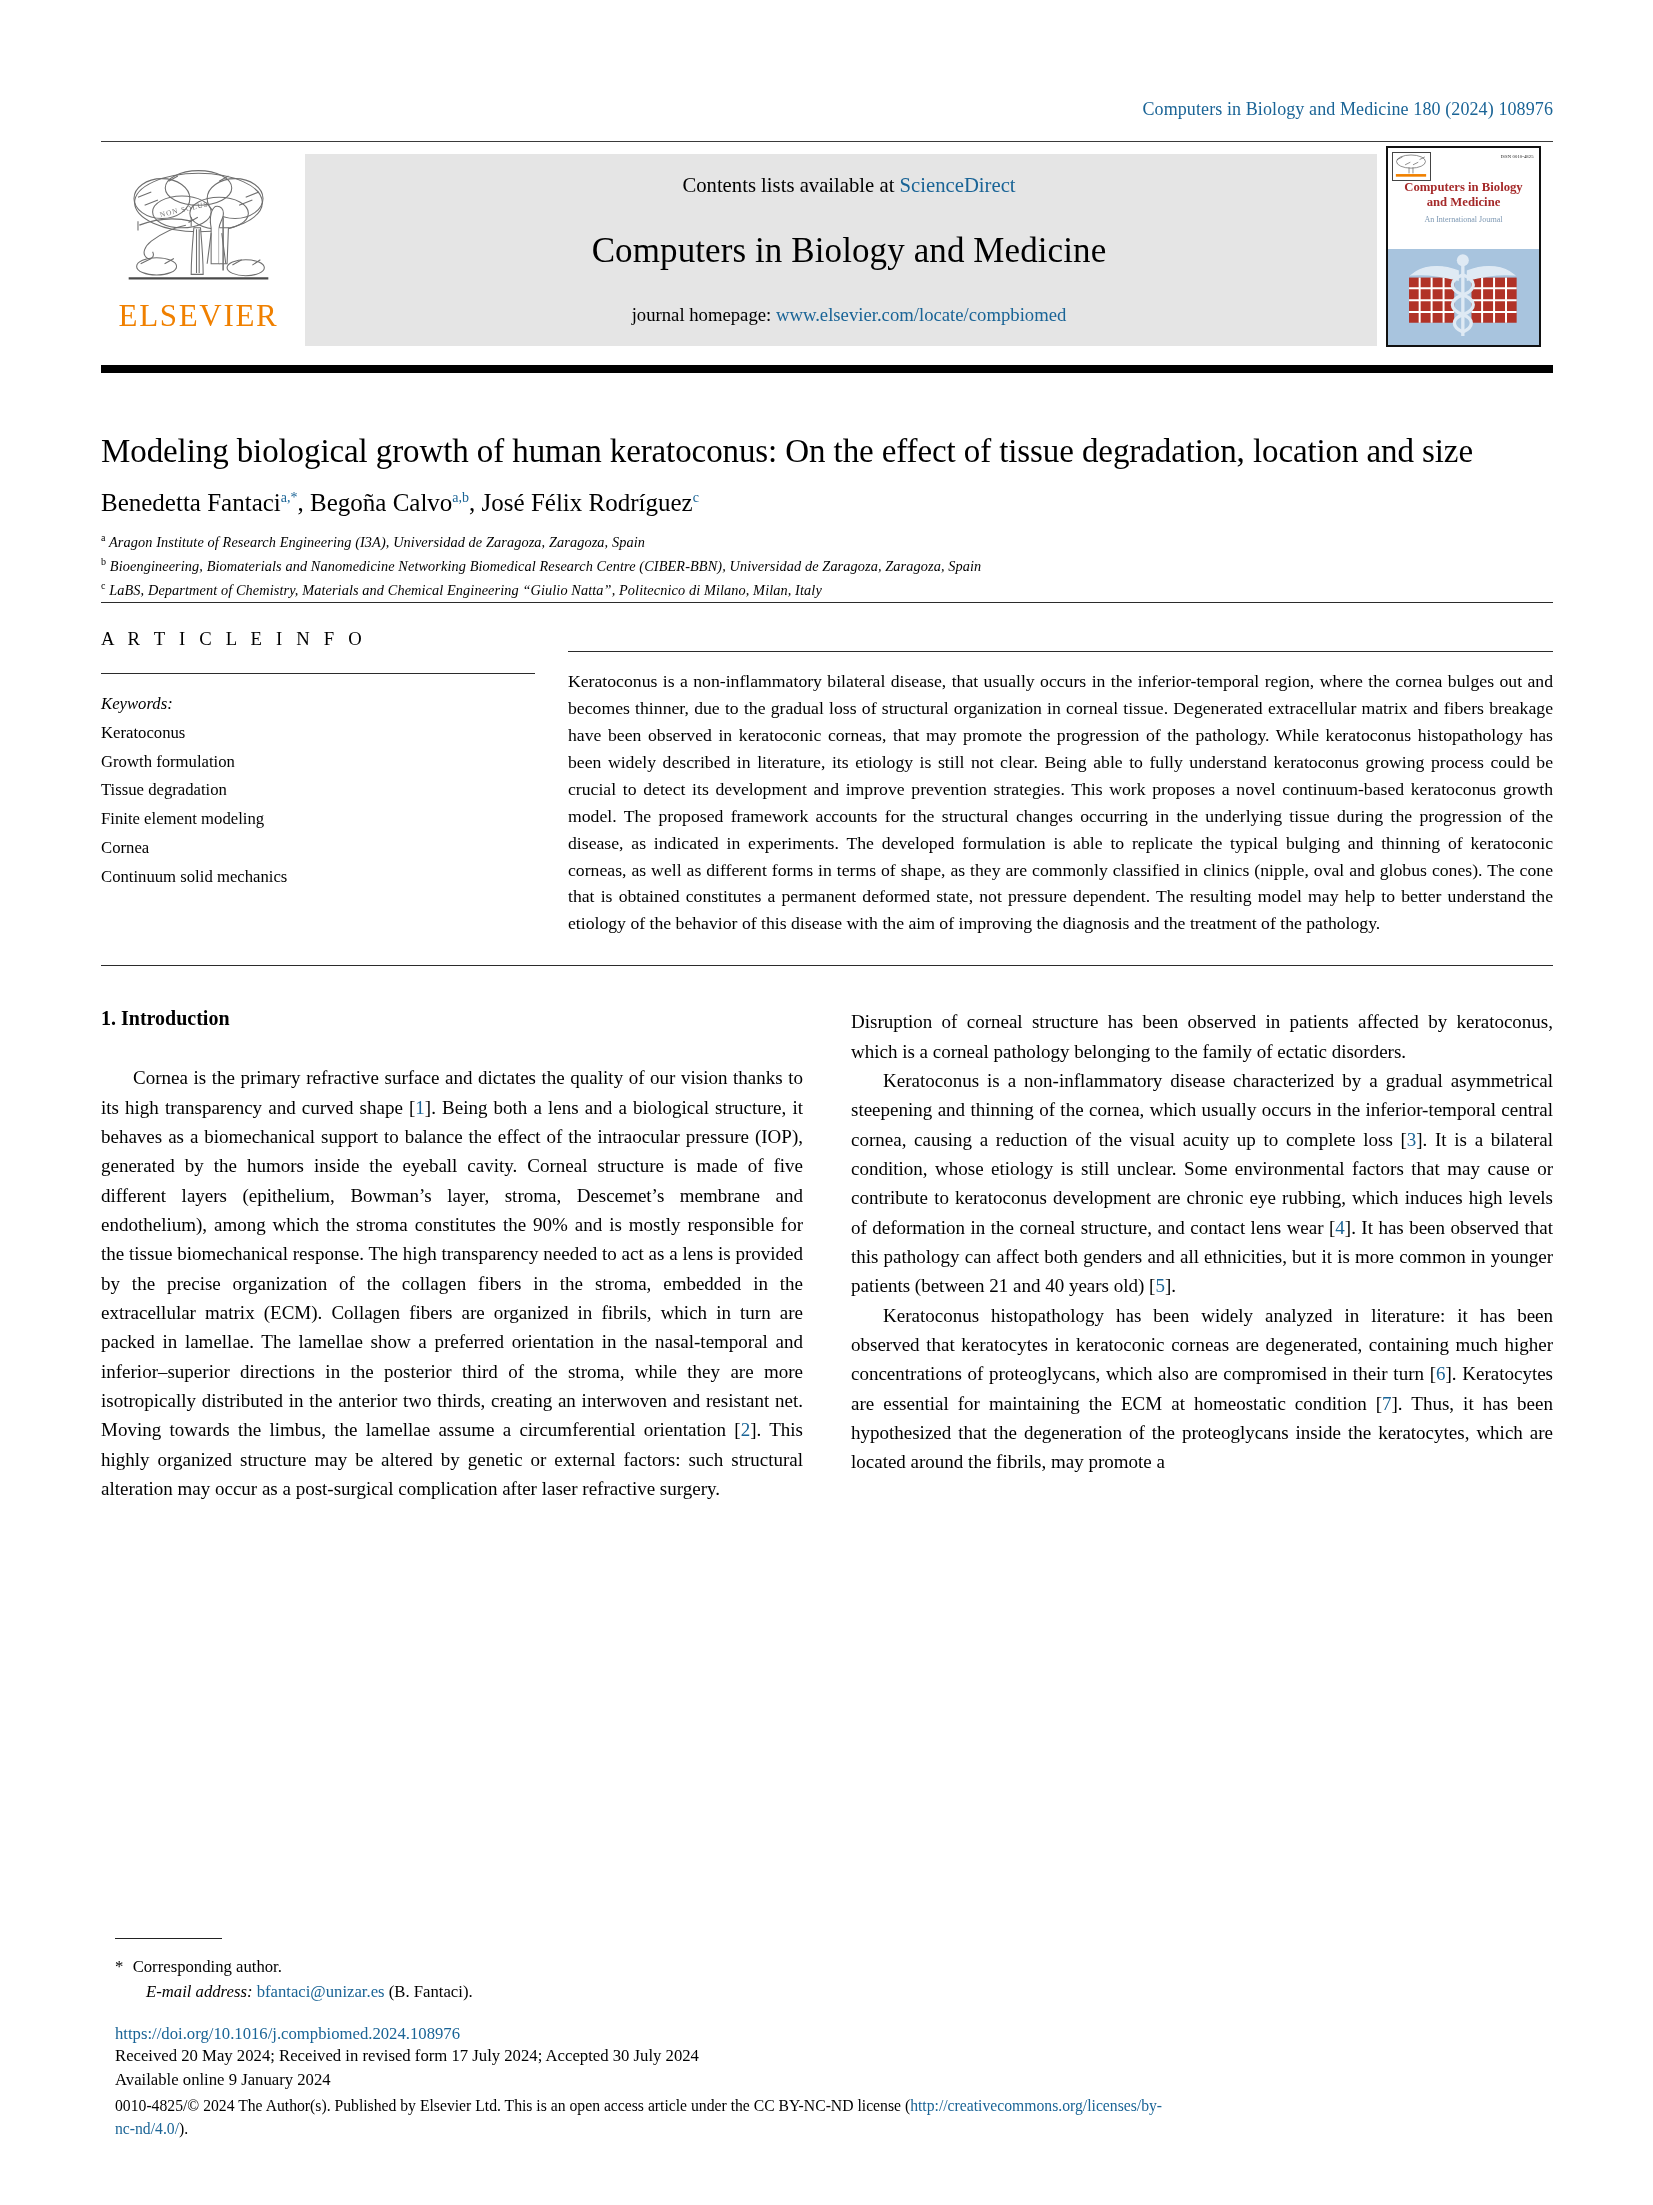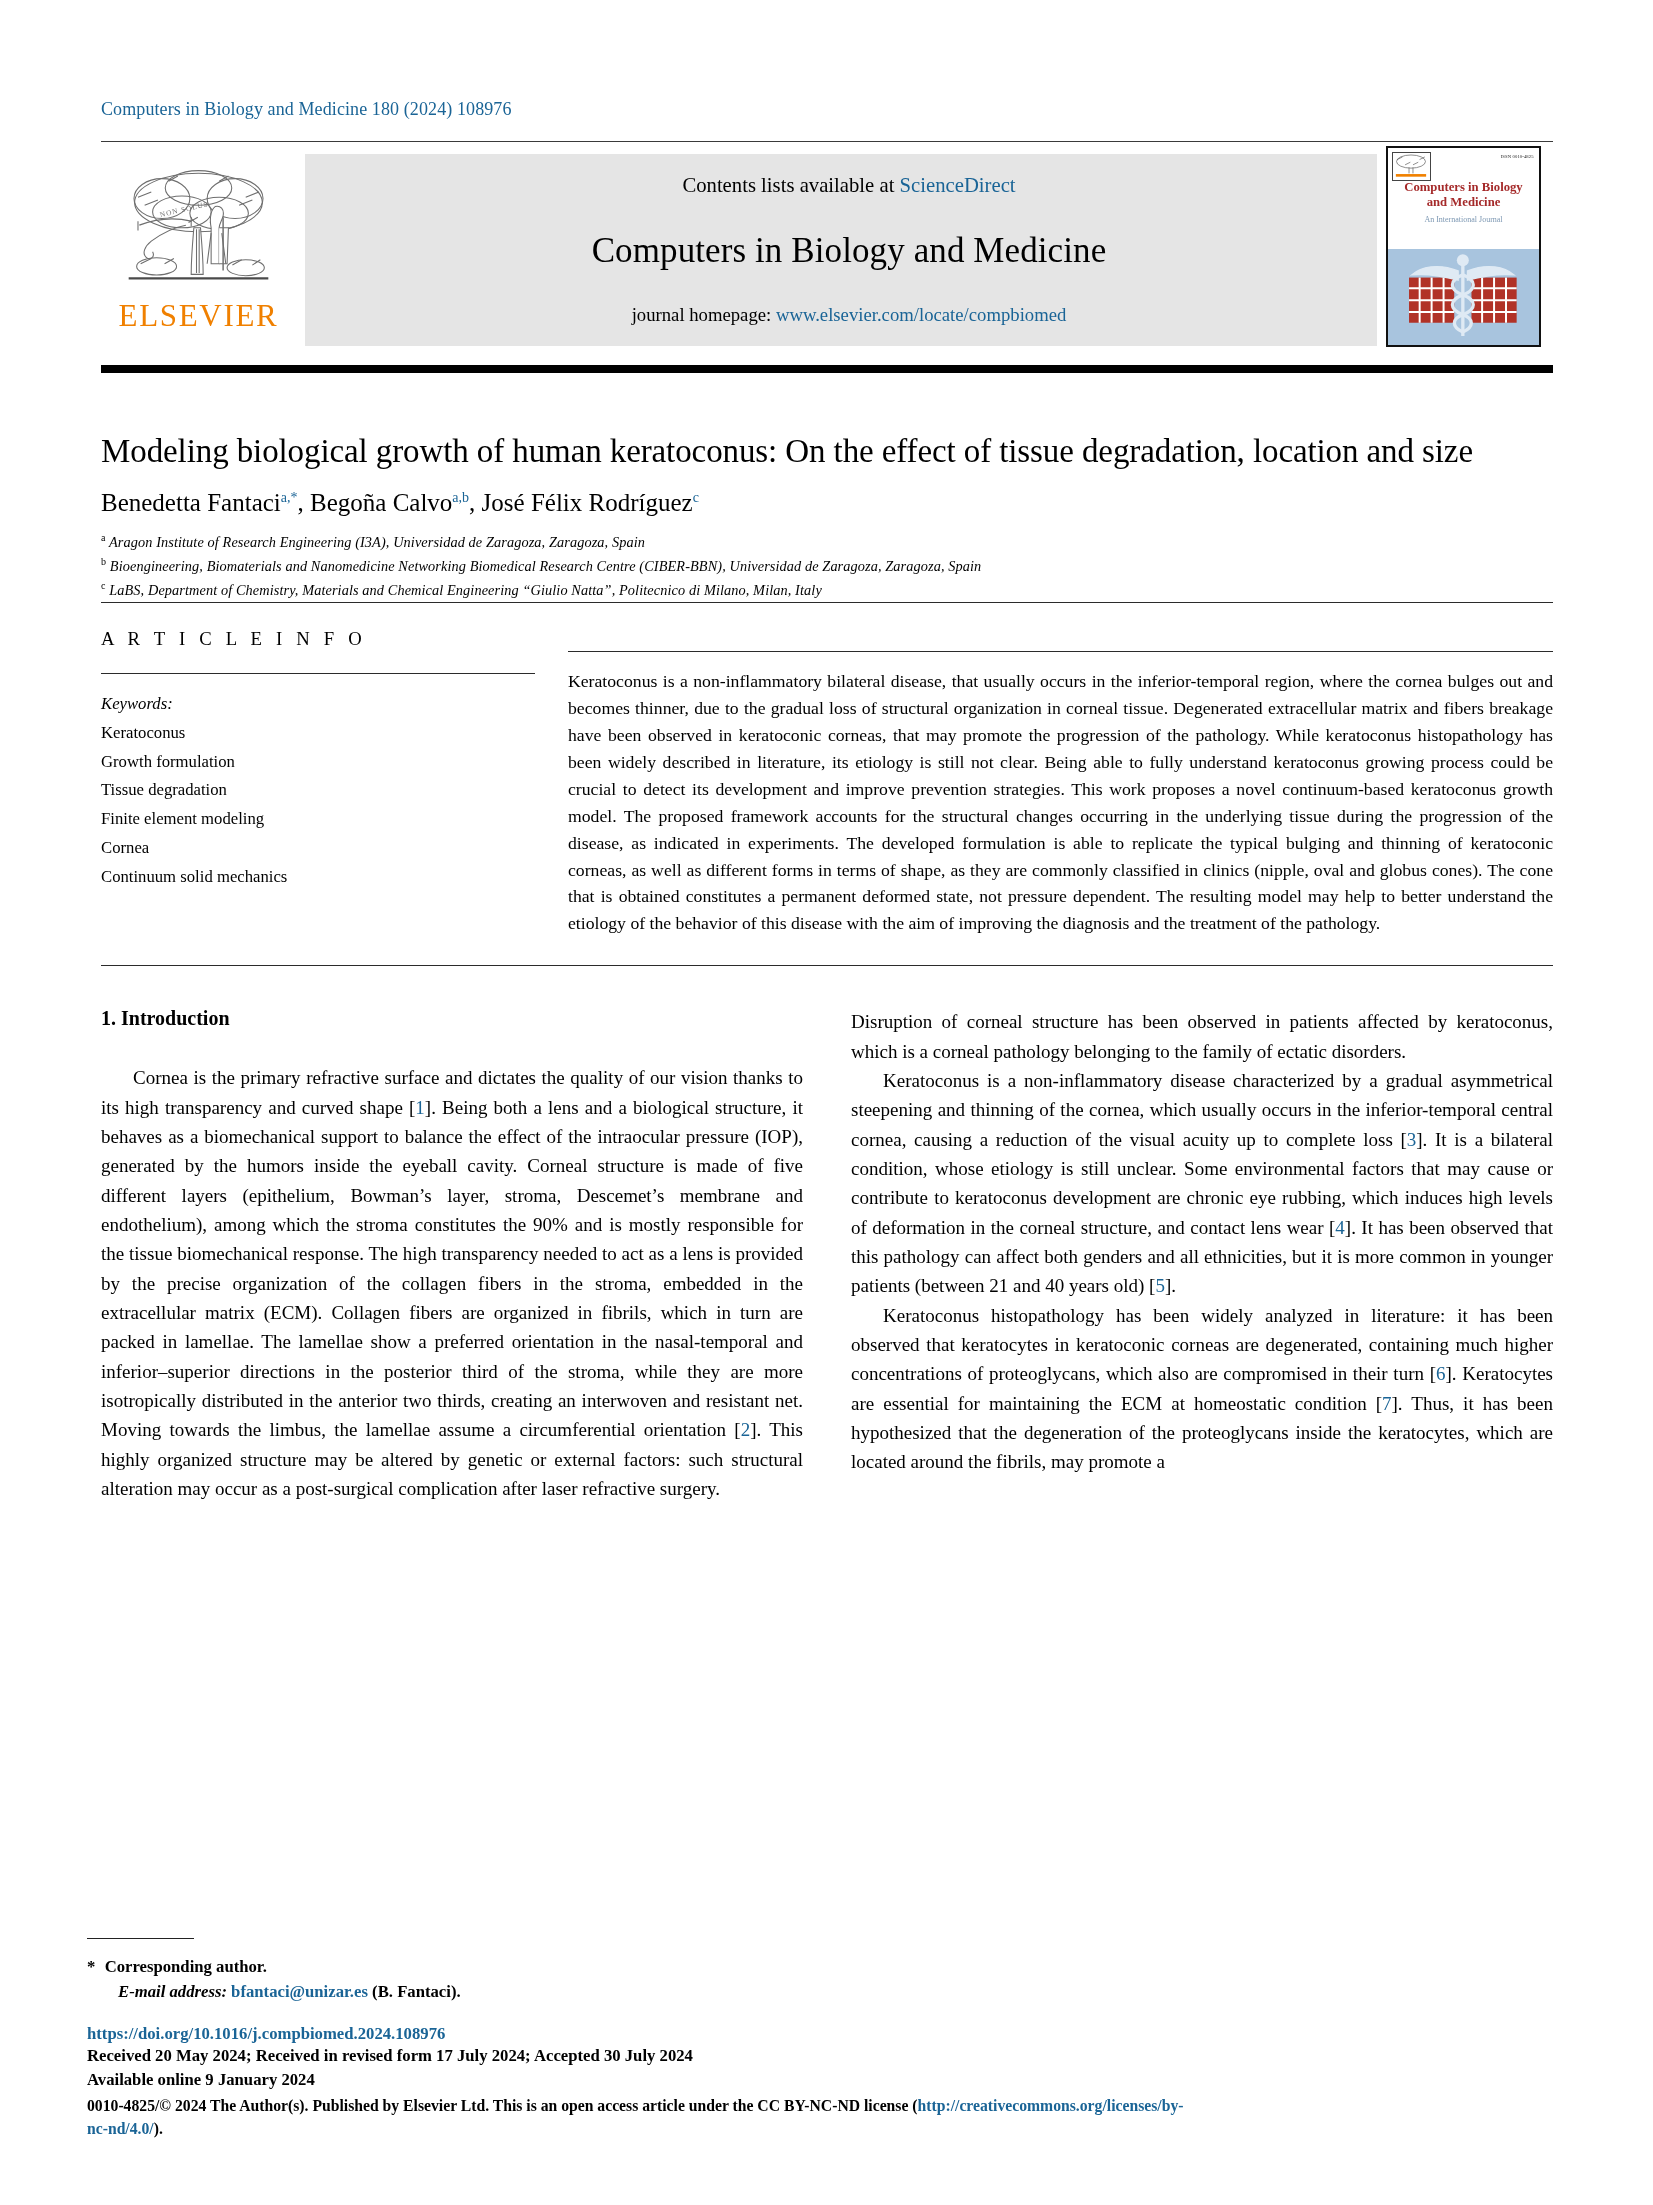--- a/index.html
+++ b/index.html
@@ -7,21 +7,21 @@
     width:1654px; height:2205px;
     background:#ffffff;
     font-family:"Liberation Serif", serif;
     color:#000;
     -webkit-font-smoothing:antialiased;
   }
   .page { position:relative; width:1654px; height:2205px; box-sizing:border-box;
           padding:0 101px; }
 
   
-  .runhead { text-align:left; color:#1a6496; font-size:18px; padding-top:99px;
+  .runhead { text-align:right; color:#1a6496; font-size:18px; padding-top:99px;
              letter-spacing:0.1px; }
 
   
   .masthead-wrap { margin-top:21.3px; border-top:1.3px solid #3a3a3a; padding-top:0; display:flex;
                    align-items:stretch; height:213px; }
   .logo-cell { width:195px; flex:0 0 195px; display:flex; flex-direction:column;
                align-items:center; justify-content:center; }
   .logo-cell svg { display:block; }
   .elsevier-word { color:#f08000; font-family:"Liberation Serif",serif; font-size:31px;
                    letter-spacing:1.7px; margin-top:1.3px; }
@@ -75,21 +75,21 @@
   
   .body-cols { display:flex; margin-top:41px; gap:48px; }
   .col { flex:1 1 0; }
   .h2 { font-size:20px; font-weight:bold; margin-bottom:33px; }
   .para { font-size:19px; line-height:1.545; text-align:justify; text-indent:32px;
           margin:0; }
   .para + .para { margin-top:0; }
   .ref { color:#1a6496; }
 
   
-  .footer { position:absolute; left:87px; right:101px; bottom:64px;font-weight:bold; }
+  .footer { position:absolute; left:115px; right:101px; bottom:64px; }
   .foot-rule { width:107px; border-top:1.3px solid #222; margin-bottom:14.7px; }
   .foot-corr { font-size:16.7px; line-height:1.5; }
   .foot-corr .ast { margin-right:9.3px; }
   .foot-email { margin-left:31px; }
   .foot-email i { font-style:italic; }
   .lnk { color:#1a6496; }
   .foot-doi { font-size:16.7px; margin-top:20px; }
   .foot-line { font-size:16.7px; line-height:1.47; }
   .foot-cc { font-size:15.7px; line-height:1.45; margin-top:2.7px; }
 </style>

